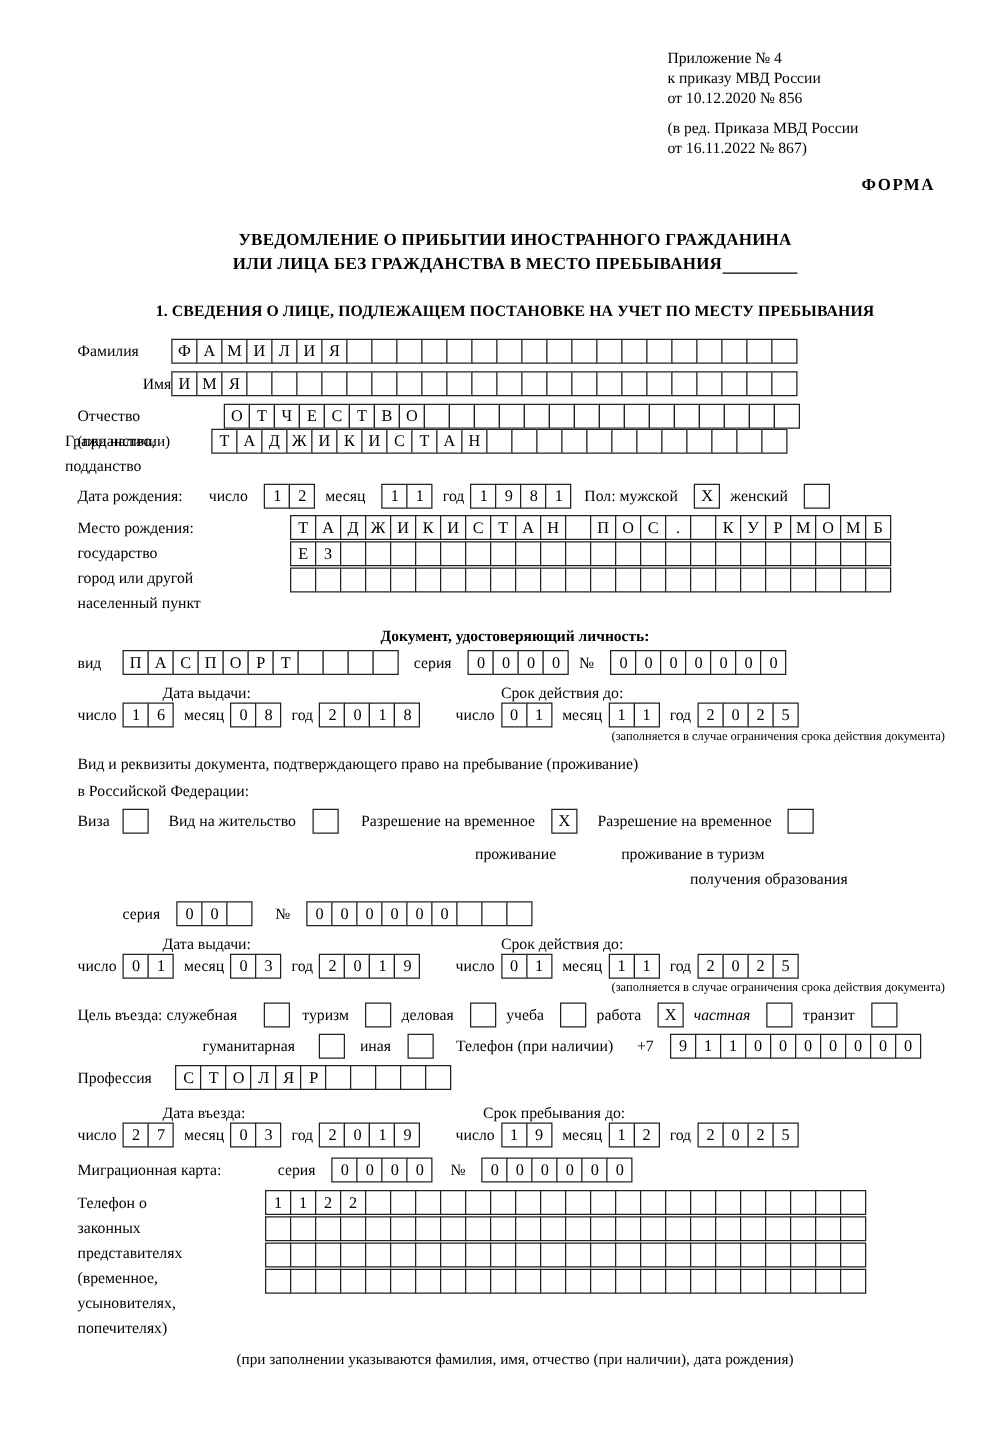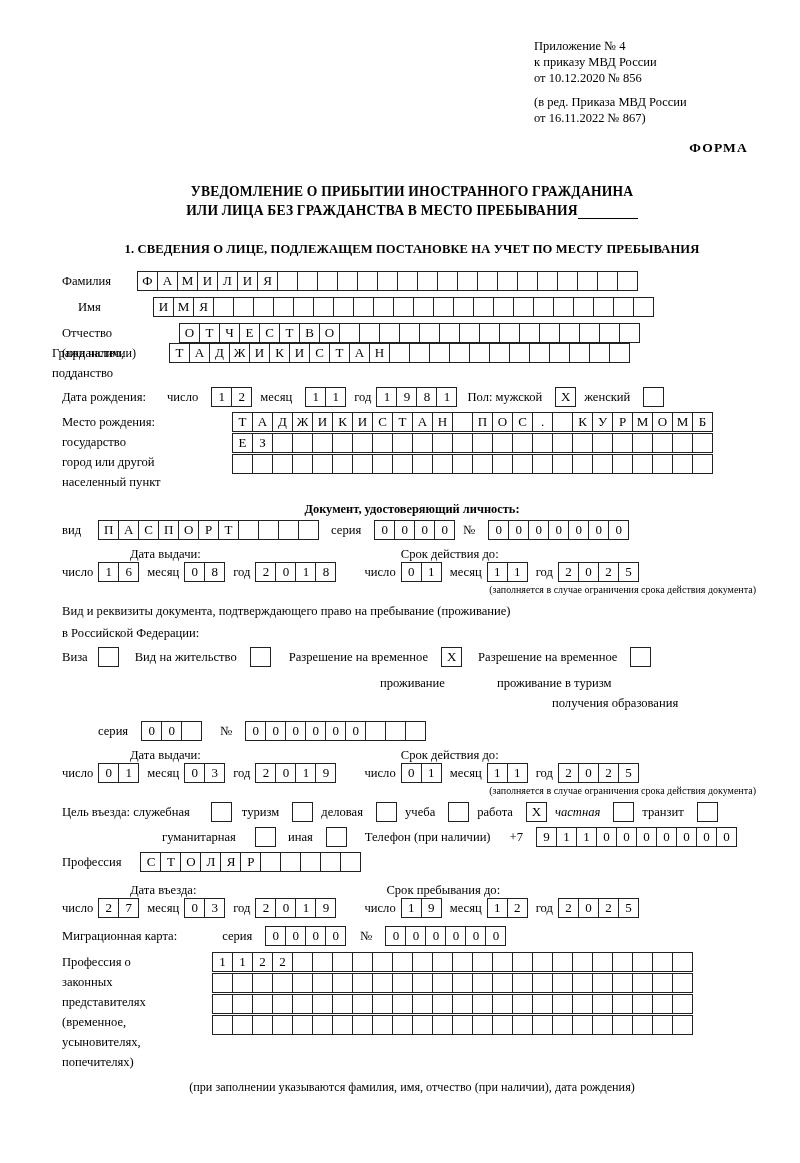--- a/index.html
+++ b/index.html
@@ -158,21 +158,21 @@
         <span class="bx"></span>
         <span class="bx"></span>
         <span class="bx"></span>
         <span class="bx"></span>
         <span class="bx"></span>
         <span class="bx"></span>
       </div>
   </div>
 
   <div class="row">
-    <div class="lbl" style="width:75px;margin-left:38px;">Имя</div>
+    <div class="lbl" style="width:75px;margin-left:22px;text-align:right;">Имя</div>
     <div class="boxes">
         <span class="bx first">И</span>
         <span class="bx">М</span>
         <span class="bx">Я</span>
         <span class="bx"></span>
         <span class="bx"></span>
         <span class="bx"></span>
         <span class="bx"></span>
         <span class="bx"></span>
         <span class="bx"></span>
@@ -651,21 +651,21 @@
         <span class="bx">0</span>
         <span class="bx">0</span>
         <span class="bx">0</span>
         <span class="bx">0</span>
         <span class="bx">0</span>
       </div>
   </div>
 
   <div class="row" style="margin-top:6px;">
     <div style="width:125px;margin-left:22px;">
-      <div class="lbl">Профессия о</div>
+      <div class="lbl">Телефон о</div>
       <div class="lbl">законных</div>
       <div class="lbl">представителях</div>
       <div class="lbl">(временное,</div>
       <div class="lbl">усыновителях,</div>
       <div class="lbl">попечителях)</div>
     </div>
     <div style="margin-left:25px;">
       <div class="boxes">
           <span class="bx first">1</span>
           <span class="bx">1</span>

